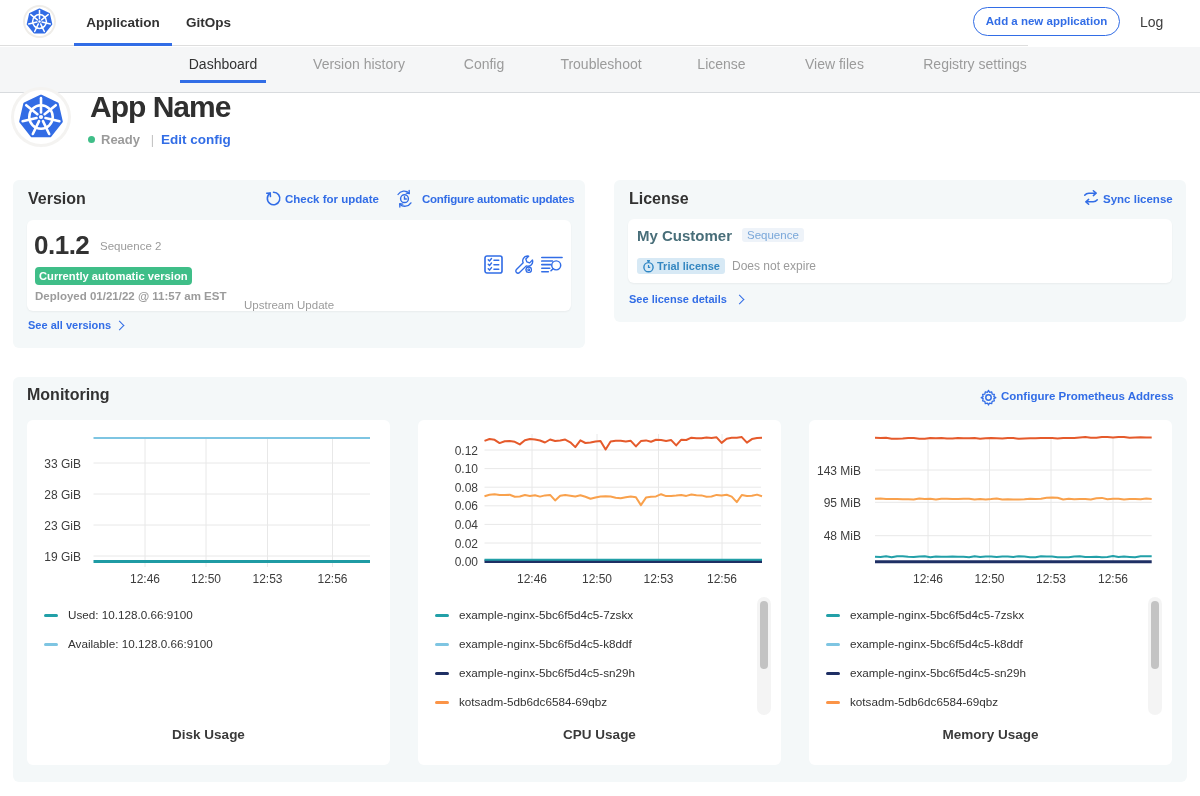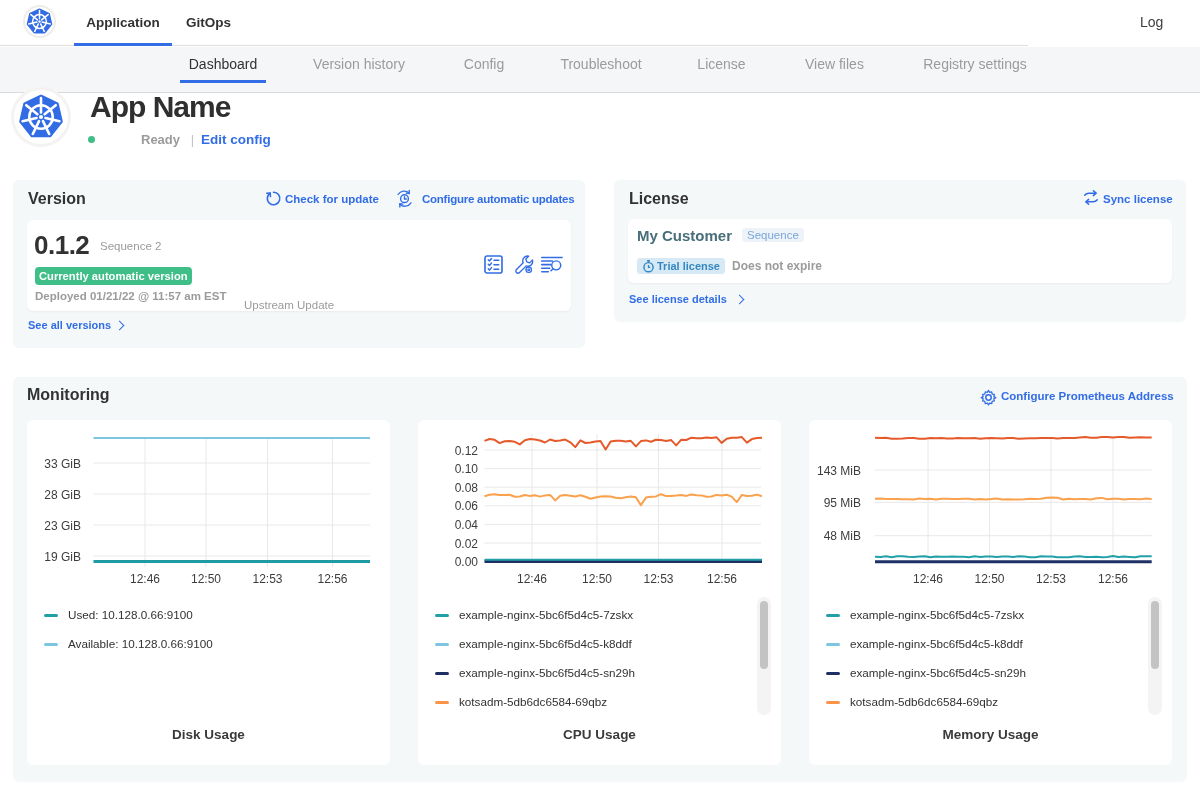--- a/index.html
+++ b/index.html
@@ -51,20 +51,21 @@
             <line x1="54.3" y1="59.0" x2="67.8" y2="86.9"></line>
             <line x1="45.7" y1="59.0" x2="32.2" y2="86.9"></line>
             <line x1="40.3" y1="52.2" x2="10.0" y2="59.1"></line>
             <line x1="42.2" y1="43.8" x2="17.9" y2="24.4"></line>
           </g>
           <circle cx="50" cy="50" r="4.5" fill="#fff"></circle>
         </svg></div>
     </div>
   <div class="navtab" id="tab-app">Application</div>
   <div class="navtab" id="tab-gitops">GitOps</div>
+  <div id="addapp">Add a new application</div>
   <div id="logout">Log out</div>
 </div>
 
 <div id="subnav">
   <div class="subtab active" style="left:180px;width:86px;">Dashboard</div>
   <div class="subtab" style="left:311px;width:96px;">Version history</div>
   <div class="subtab" style="left:462px;width:44px;">Config</div>
   <div class="subtab" style="left:559px;width:84px;">Troubleshoot</div>
   <div class="subtab" style="left:697px;width:49px;">License</div>
   <div class="subtab" style="left:805px;width:58px;">View files</div>
@@ -82,21 +83,21 @@
           <line x1="54.3" y1="59.0" x2="67.8" y2="86.9"></line>
           <line x1="45.7" y1="59.0" x2="32.2" y2="86.9"></line>
           <line x1="40.3" y1="52.2" x2="10.0" y2="59.1"></line>
           <line x1="42.2" y1="43.8" x2="17.9" y2="24.4"></line>
         </g>
         <circle cx="50" cy="50" r="4.5" fill="#fff"></circle>
       </svg></div>
   </div>
 <div id="appname">App Name</div>
 <div id="statusrow">
-  <span style="display:inline-block;width:7px;height:7px;border-radius:50%;background:#3fbe88;margin-right:6px;margin-bottom:1px;"></span><span style="color:#9b9b9b;font-weight:bold;margin-left:40px;">Ready</span>
+  <span style="display:inline-block;width:7px;height:7px;border-radius:50%;background:#3fbe88;margin-right:6px;margin-bottom:1px;"></span><span style="color:#9b9b9b;font-weight:bold;">Ready</span>
   <span style="color:#c4c4c4;margin:0 7px;font-weight:400;">|</span><span style="color:#326de6;font-weight:bold;font-size:13.5px;">Edit config</span>
 </div>
 
 <div class="card" style="left:13px;top:180px;width:572px;height:168px;">
   <div class="cardtitle" style="position:absolute;left:15px;top:10px;">Version</div>
   <div class="abs" style="left:252px;top:10px;"><svg width="17" height="17" viewBox="0 0 18 18" fill="none" stroke="#326de6" stroke-width="1.7" stroke-linecap="round">
         <path d="M 5.6 3.4 A 6.6 6.6 0 1 0 9 2.4"></path>
         <path d="M 5.8 7.0 L 5.5 3.2 L 1.8 3.4" fill="none" stroke-linejoin="round" stroke-width="1.6"></path>
       </svg></div>
   <div class="linkaction abs" style="left:272px;top:13px;">Check for update</div>
@@ -158,21 +159,21 @@
   <div class="linkaction abs" style="left:489px;top:13px;">Sync license</div>
   <div class="innercard" style="left:14px;top:39px;width:544px;height:64px;">
     <div class="abs" style="left:9px;top:8px;font-size:15px;font-weight:bold;color:#486e79;">My Customer</div>
     <div class="abs" style="left:114px;top:9px;background:#eef3f9;border-radius:3px;height:14px;line-height:14px;padding:0 5px;font-size:11.5px;color:#7aa7d9;font-weight:500;">Sequence</div>
     <div class="abs" style="left:9px;top:39px;background:#d7e9f5;border-radius:3px;height:16px;line-height:16px;padding:0 5px 0 20px;font-size:11px;font-weight:bold;color:#3587c1;"><svg width="13" height="13" viewBox="0 0 13 13" fill="none" stroke="#2e86c4" style="position:absolute;left:5px;top:1.5px;">
           <circle cx="6.5" cy="7.2" r="4.6" stroke-width="1.4"></circle>
           <line x1="6.5" y1="0.8" x2="6.5" y2="2" stroke-width="1.4"></line>
           <line x1="5" y1="0.8" x2="8" y2="0.8" stroke-width="1.4"></line>
           <path d="M6.5 4.9 L6.5 7.4 L8.2 7.4" stroke-width="1.2"></path>
         </svg> Trial license</div>
-    <div class="abs" style="left:104px;top:40px;font-size:12px;font-weight:700;color:#9b9b9b;">Does not expire</div>
+    <div class="abs" style="left:104px;top:40px;font-size:12px;font-weight:400;color:#9b9b9b;">Does not expire</div>
   </div>
   <div class="linkaction abs" style="left:15px;top:113px;font-size:11px;">See license details <span class="chev"></span></div>
 </div>
 
 <div class="card" style="left:13px;top:377px;width:1174px;height:405px;">
   <div style="position:absolute;left:14px;top:9px;font-size:16px;font-weight:bold;color:#323232;">Monitoring</div>
   <div class="abs" style="left:967px;top:12px;"><svg width="17" height="17" viewBox="0 0 20 20" fill="none" stroke="#326de6" stroke-width="1.7">
         <circle cx="10" cy="10" r="3.2"></circle>
         <path d="M10 1.6 l1.2 2.3 2.6-.6 .5 2.6 2.6 .5 -.6 2.6 2.3 1.2 -2.3 1.2 .6 2.6 -2.6 .5 -.5 2.6 -2.6-.6 -1.2 2.3 -1.2-2.3 -2.6 .6 -.5-2.6 -2.6-.5 .6-2.6 -2.3-1.2 2.3-1.2 -.6-2.6 2.6-.5 .5-2.6 2.6 .6 z" stroke-linejoin="round" stroke-width="1.5"></path>
       </svg></div>

